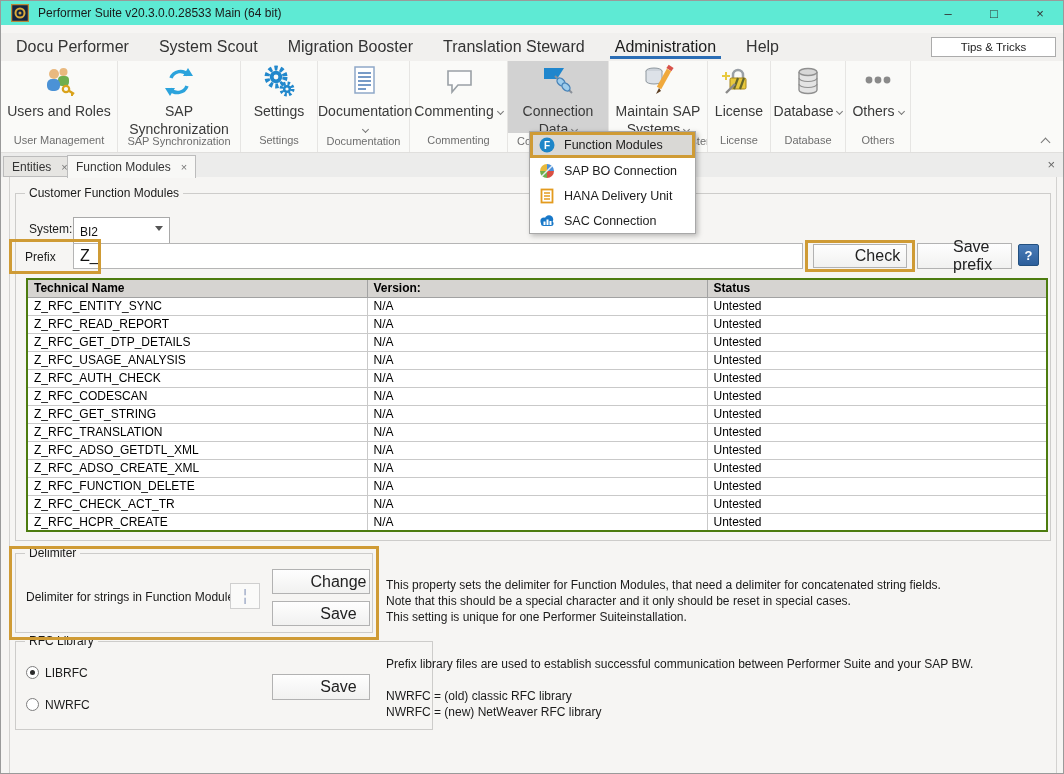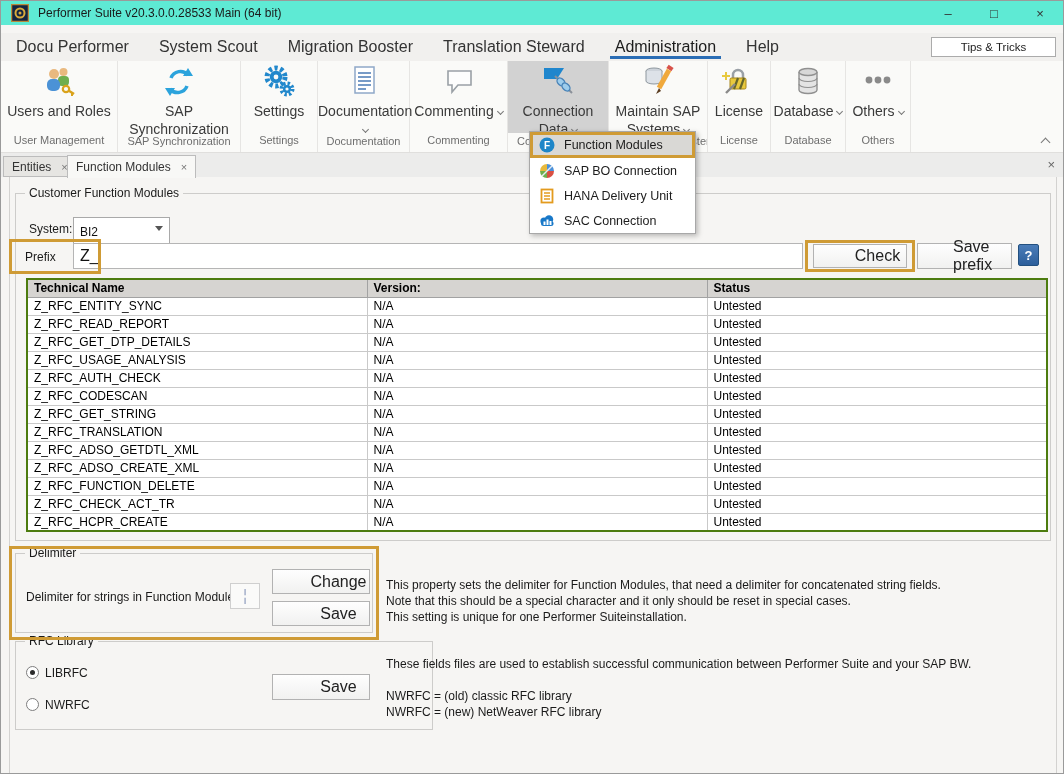--- a/index.html
+++ b/index.html
@@ -449,20 +449,20 @@
     </div>
 
     <div class="gbox" style="left:14px; top:464px; width:418px; height:89px;">
       <span class="gbox-label">RFC Library</span>
       <span class="radio sel" style="left:10px; top:24px;"></span>
       <span class="lbl" style="left:29px; top:24px;">LIBRFC</span>
       <span class="radio" style="left:10px; top:56px;"></span>
       <span class="lbl" style="left:29px; top:56px;">NWRFC</span>
       <div class="btn" style="left:256px; top:32px; width:98px; height:26px;">Save</div>
     </div>
-    <div class="desc" style="left:385px; top:479px;">These fields files are used to establish successful communication between Performer Suite and your SAP BW.</div>
+    <div class="desc" style="left:385px; top:479px;">Prefix library files are used to establish successful communication between Performer Suite and your SAP BW.</div>
     <div class="desc" style="left:385px; top:511px;">
       <div>NWRFC = (old) classic RFC library</div>
       <div>NWRFC = (new) NetWeaver RFC library</div>
     </div>
   </div>
 
 </div>
 
 </body></html>

